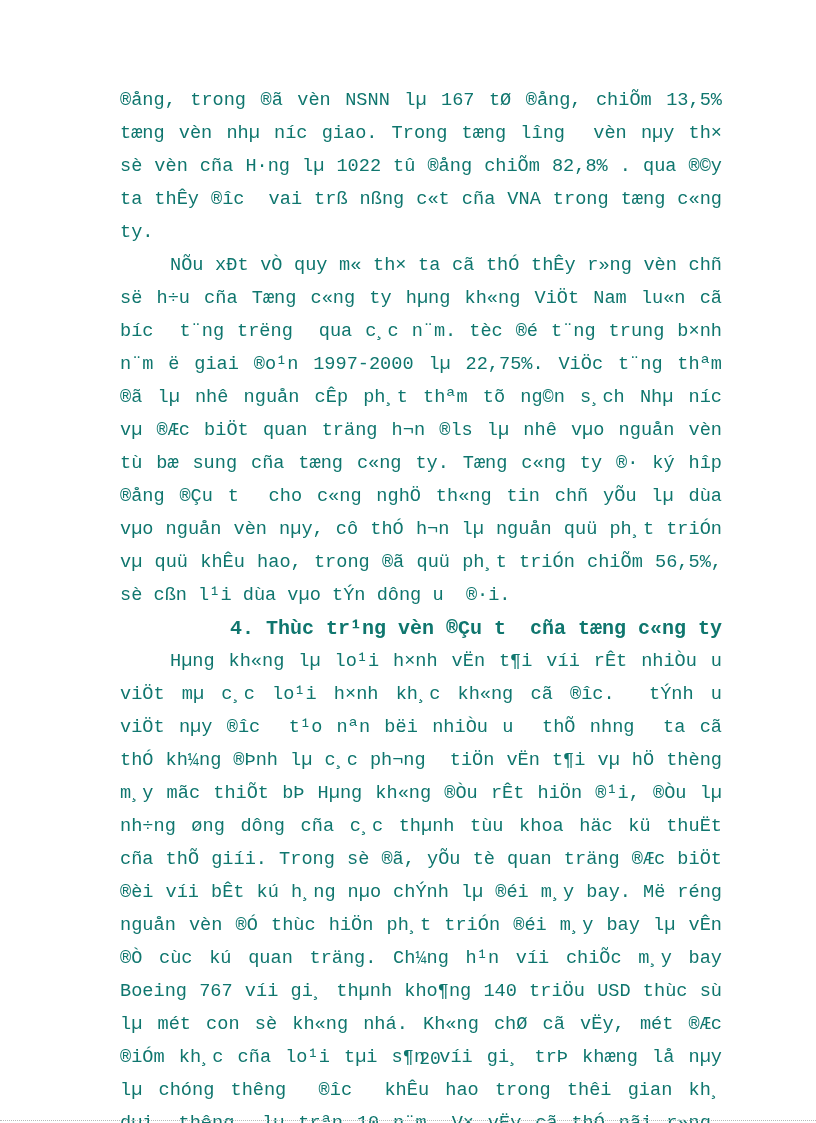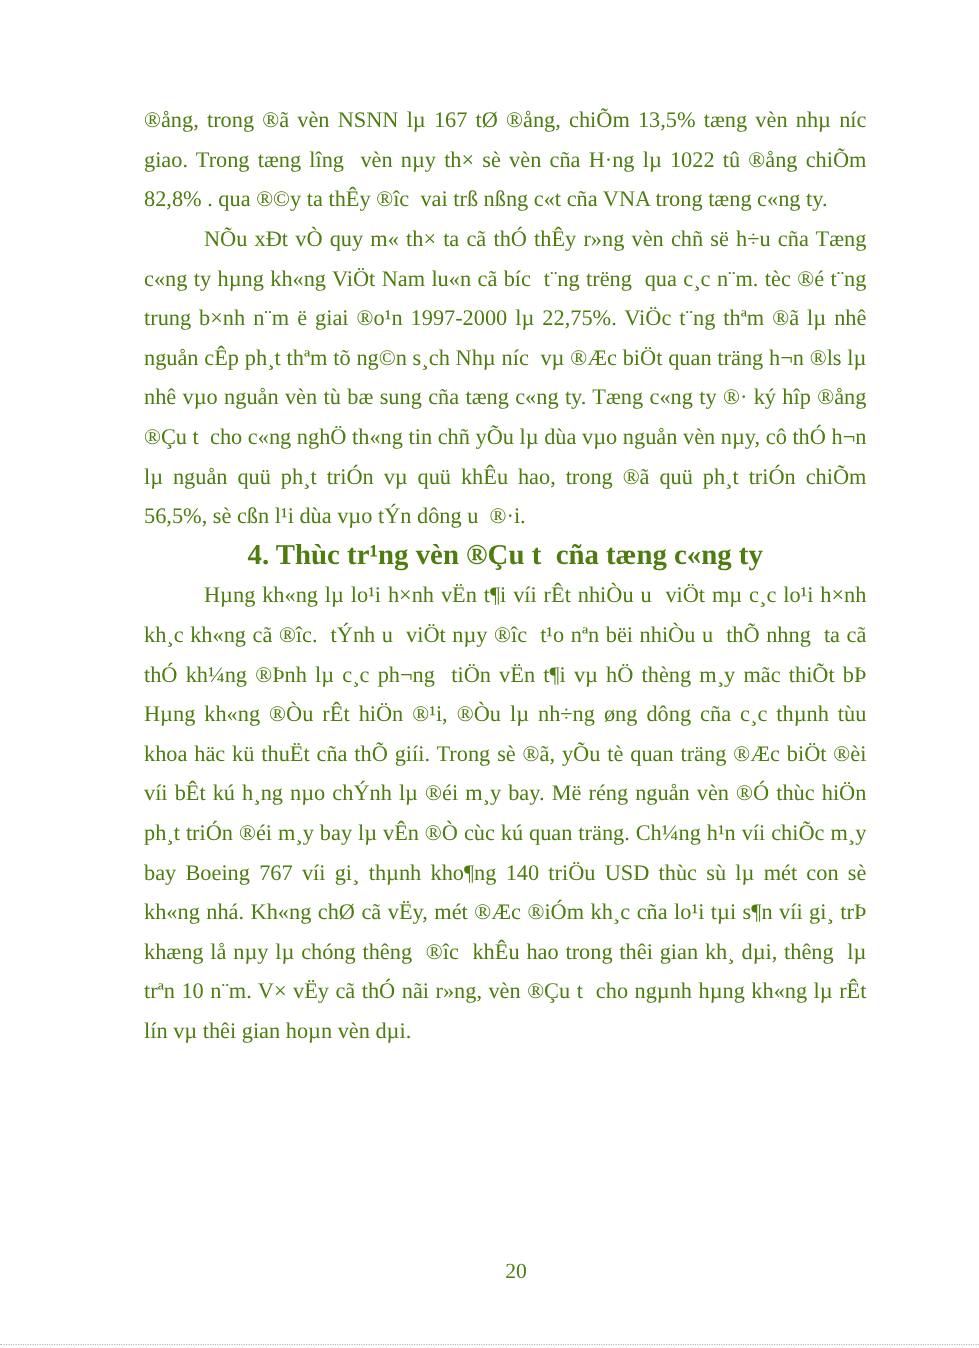--- a/index.html
+++ b/index.html
@@ -3,47 +3,47 @@
 <meta charset="utf-8">
 <style>
   * { margin: 0; padding: 0; box-sizing: border-box; }
   html, body { background: #ffffff; }
   .page {
     position: relative;
     width: 816px;
     height: 1123px;
     background: #ffffff;
     overflow: hidden;
-    font-family: Liberation Serif, serif;
-    color: #4d7c0f;
+    font-family: Liberation Mono, monospace;
+    color: #0f766e;
   }
   .content {
     position: absolute;
     left: 120px;
     top: 84px;
     width: 602px;
     font-size: 18.6px;
     line-height: 33px;
     text-align: justify;
   }
   .par {
     margin: 0;
     text-indent: 50px;
     white-space: pre-wrap;
     text-align: justify;
   }
   .par.no-indent { text-indent: 0; }
   .heading {
     margin: 0;
-    font-size: 24px;
+    font-size: 20px;
     line-height: 33px;
     font-weight: bold;
     text-indent: 0;
     white-space: pre-wrap;
-    text-align: center;
+    text-align: right;
   }
   .footer {
     position: absolute;
     top: 1047px;
     left: 0;
     width: 860px;
     text-align: center;
     font-size: 18px;
     line-height: 24px;
   }

